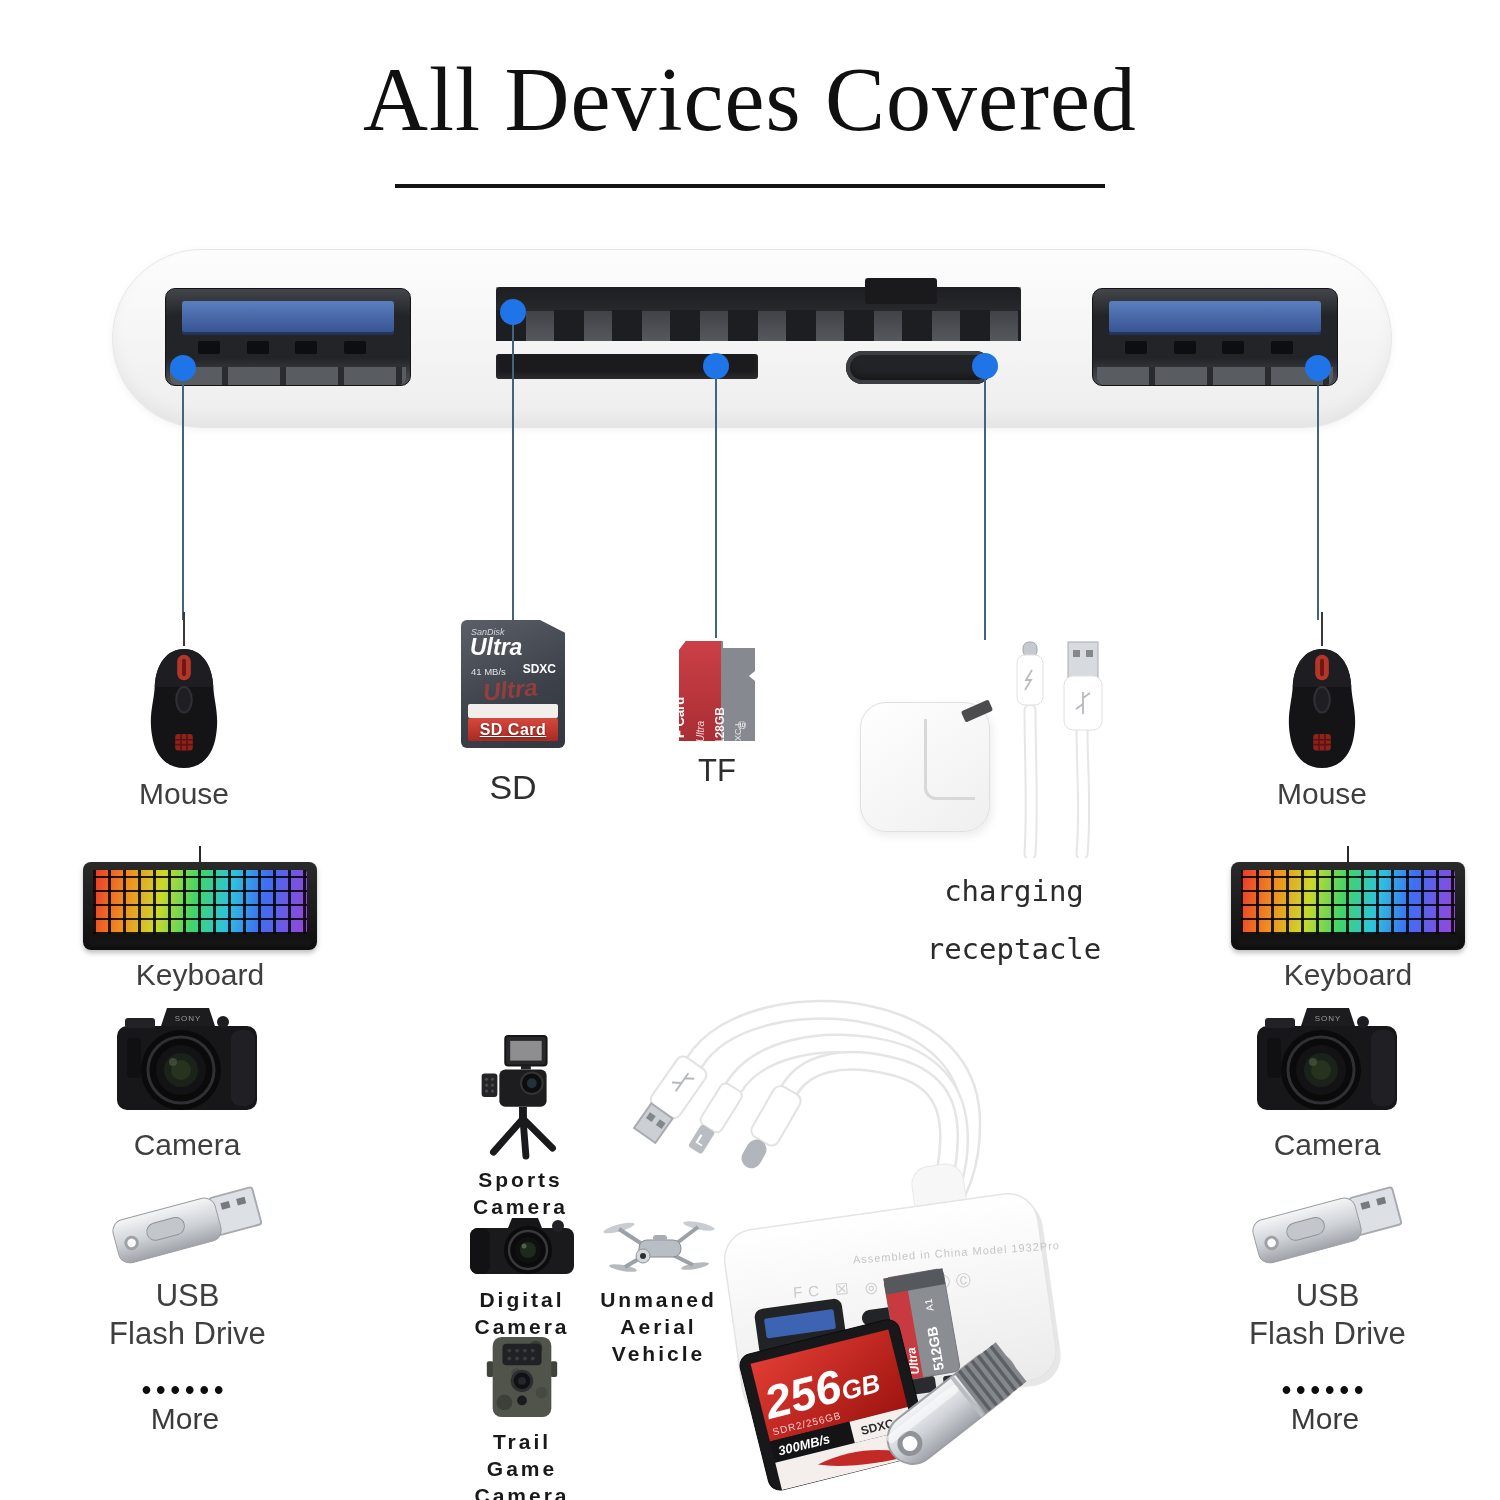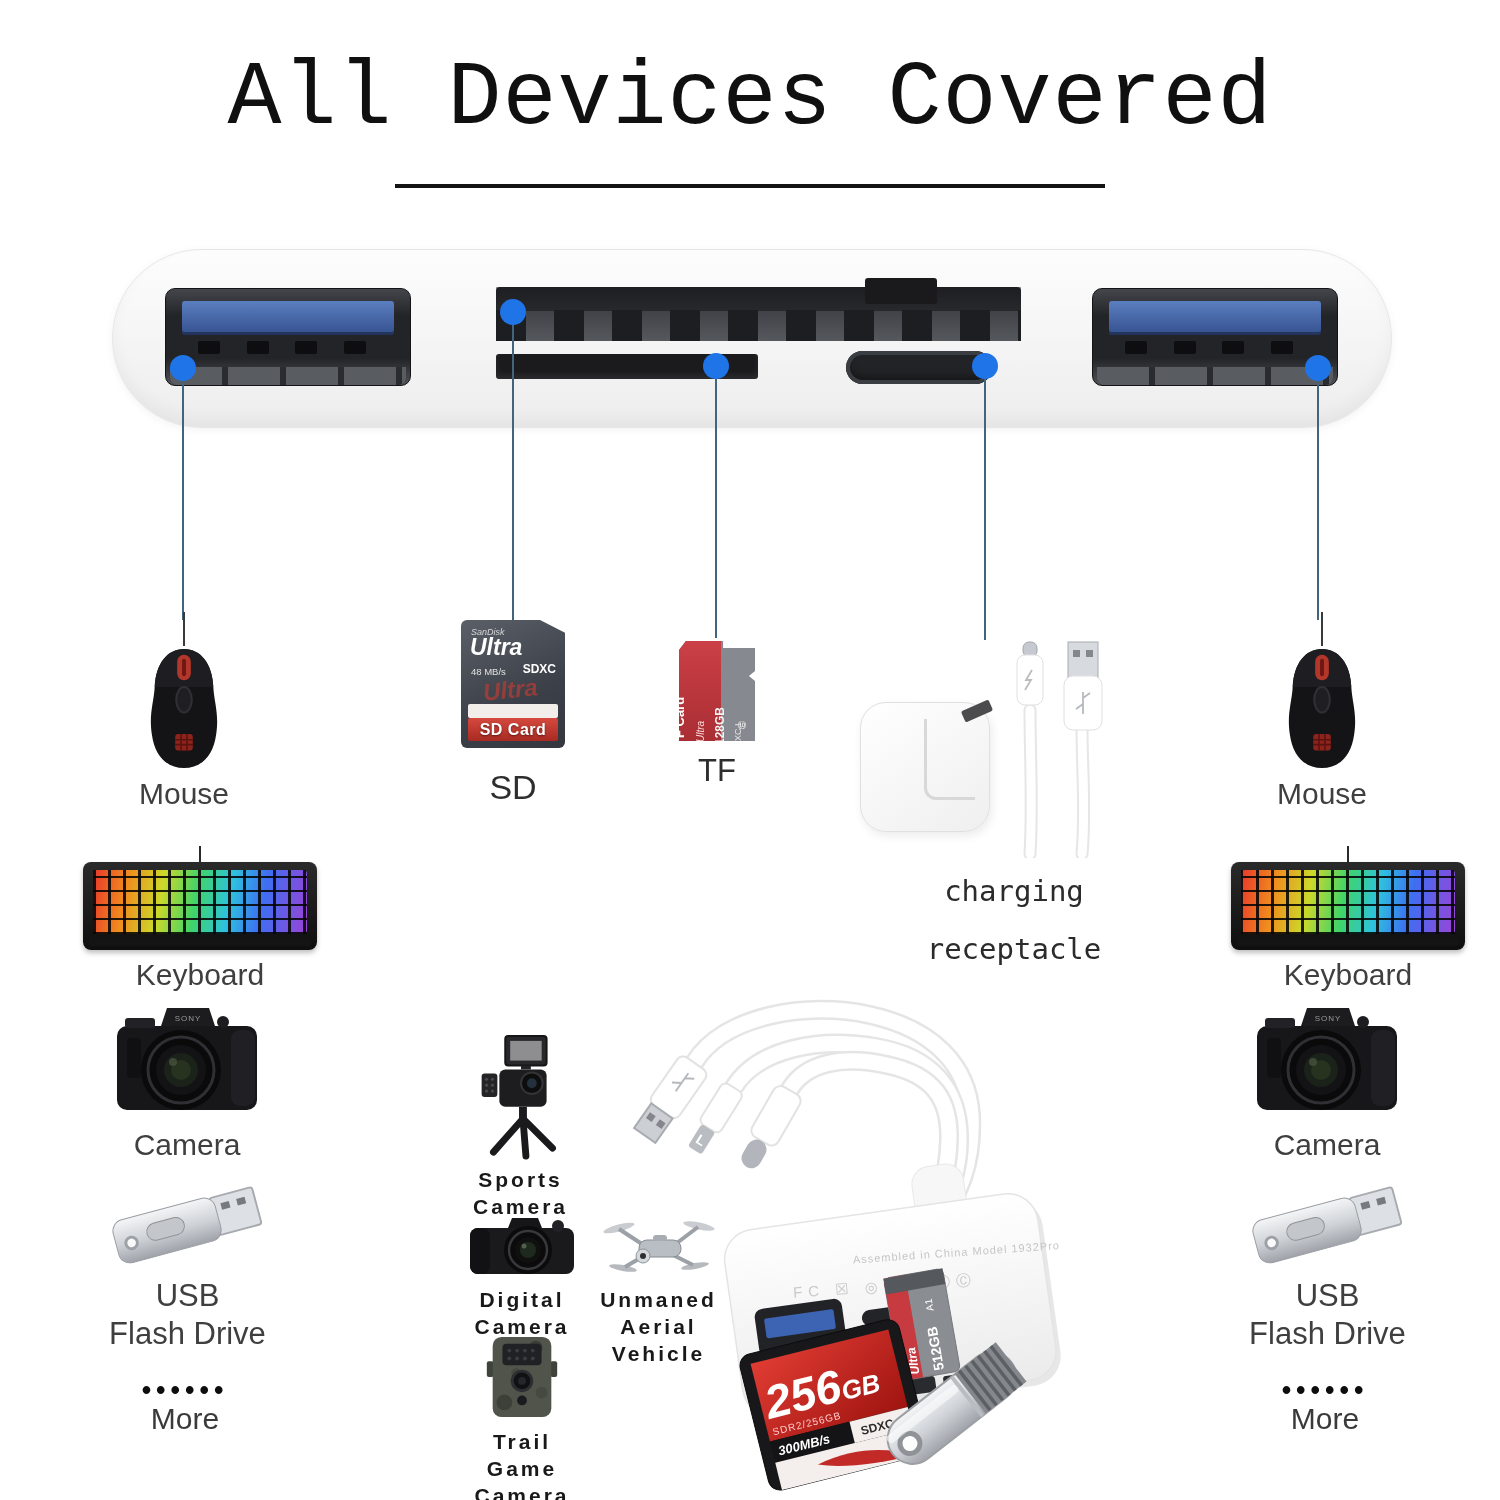--- a/index.html
+++ b/index.html
@@ -1,21 +1,21 @@
 <!DOCTYPE html>
 <html><head>
 <meta charset="utf-8">
 <style>
   html,body{margin:0;padding:0;background:#fff;}
   #canvas{position:relative;width:1500px;height:1500px;background:#ffffff;overflow:hidden;
           font-family:"Liberation Sans",sans-serif;}
 
   
   .page-title{position:absolute;left:0;top:48px;width:100%;text-align:center;margin:0;
-    font-family:Liberation Mono, monospace;font-weight:500;font-size:90px;color:#101010;letter-spacing:1px;}
+    font-family:Liberation Serif, serif;font-weight:500;font-size:90px;color:#101010;letter-spacing:1px;}
   .title-rule{position:absolute;left:395px;top:184px;width:710px;height:4px;background:#141414;}
 
   
   .hub{position:absolute;left:112px;top:249px;width:1278px;height:177px;border-radius:90px;
        background:linear-gradient(#fdfdfd,#ededed);border:1px solid #e6e6e6;
        box-shadow:0 2px 8px rgba(0,0,0,.05), inset 0 -8px 16px rgba(0,0,0,.04);}
   .usb-port{position:absolute;top:38px;width:244px;height:96px;border-radius:10px;border:1px solid #141416;
        background:linear-gradient(180deg,#44464b 0%,#232428 28%,#232428 72%,#4e5156 100%);overflow:hidden;}
   .usb-port.pleft{left:52px;} .usb-port.pright{left:979px;}
   .usb-tongue{position:absolute;left:16px;right:16px;top:12px;height:34px;border-radius:3px;
@@ -67,21 +67,21 @@
       clip-path:polygon(0 0,76% 0,100% 10%,100% 100%,0 100%);}
   .sdcard span{position:absolute;}
   .sd-brand{left:10px;top:7px;font-size:9px;color:#d8d8d8;font-style:italic;}
   .sd-ultra{left:9px;top:14px;font-size:23px;font-style:italic;font-weight:bold;color:#fff;}
   .sd-speed{left:10px;top:46px;font-size:9.5px;color:#e2e2e2;}
   .sd-fmt{right:9px;top:42px;font-size:12px;font-weight:bold;color:#fff;}
   .sd-water{left:22px;top:56px;font-size:24px;font-style:italic;font-weight:bold;color:rgba(205,60,50,.6);transform:rotate(-6deg);}
   .sd-white{left:7px;right:7px;top:84px;height:14px;background:#f2eee9;border-radius:2px;}
   .sd-band{left:7px;right:7px;top:98px;height:23px;background:linear-gradient(#d5493e,#a82a22);border-radius:2px;
       color:#fff;font-weight:bold;font-size:16px;text-align:center;line-height:23px;letter-spacing:.5px;
-      text-shadow:0 1px 2px rgba(0,0,0,.5);}
+      text-shadow:0 1px 2px rgba(0,0,0,.5);text-decoration:underline;}
 
   
   .tfcard{position:relative;width:76px;height:100px;background:#868990;
       clip-path:polygon(0 9%,9% 0,58% 0,58% 7%,100% 7%,100% 30%,92% 35%,100% 40%,100% 100%,0 100%);}
   .tf-red{position:absolute;left:0;top:0;bottom:0;width:55%;background:linear-gradient(#cb4046,#a92e34);}
   .tfcard span{position:absolute;white-space:nowrap;transform-origin:0 100%;}
   .tf-name{left:8px;top:90px;transform:rotate(-90deg);font-size:13px;font-weight:bold;color:#fff;}
   .tf-ultra{left:27px;top:90px;transform:rotate(-90deg);font-size:10px;font-style:italic;color:#ffd9d9;}
   .tf-cap{left:48px;top:90px;transform:rotate(-90deg);font-size:12px;font-weight:bold;color:#f4f4f4;}
   .tf-fmt{left:64px;top:90px;transform:rotate(-90deg);font-size:9px;color:#e8e8e8;}
@@ -283,21 +283,21 @@
 
   <div class="fig" style="left:1260px;top:1378px;width:130px">
     <div class="dots">••••••</div>
     <div class="morelbl">More</div>
   </div>
 
   <div class="fig" style="left:448px;top:620px;width:130px">
     <div class="sdcard">
       <span class="sd-brand">SanDisk</span>
       <span class="sd-ultra">Ultra</span>
-      <span class="sd-speed">48 MB/s</span>
+      <span class="sd-speed">41 MB/s</span>
       <span class="sd-fmt">SDXC</span>
       <span class="sd-water">Ultra</span>
       <span class="sd-white"></span>
       <span class="sd-band">SD Card</span>
     </div>
     <div class="capSD">SD</div>
   </div>
 
   <div class="fig" style="left:674px;top:641px;width:86px">
     <div class="tfcard">

